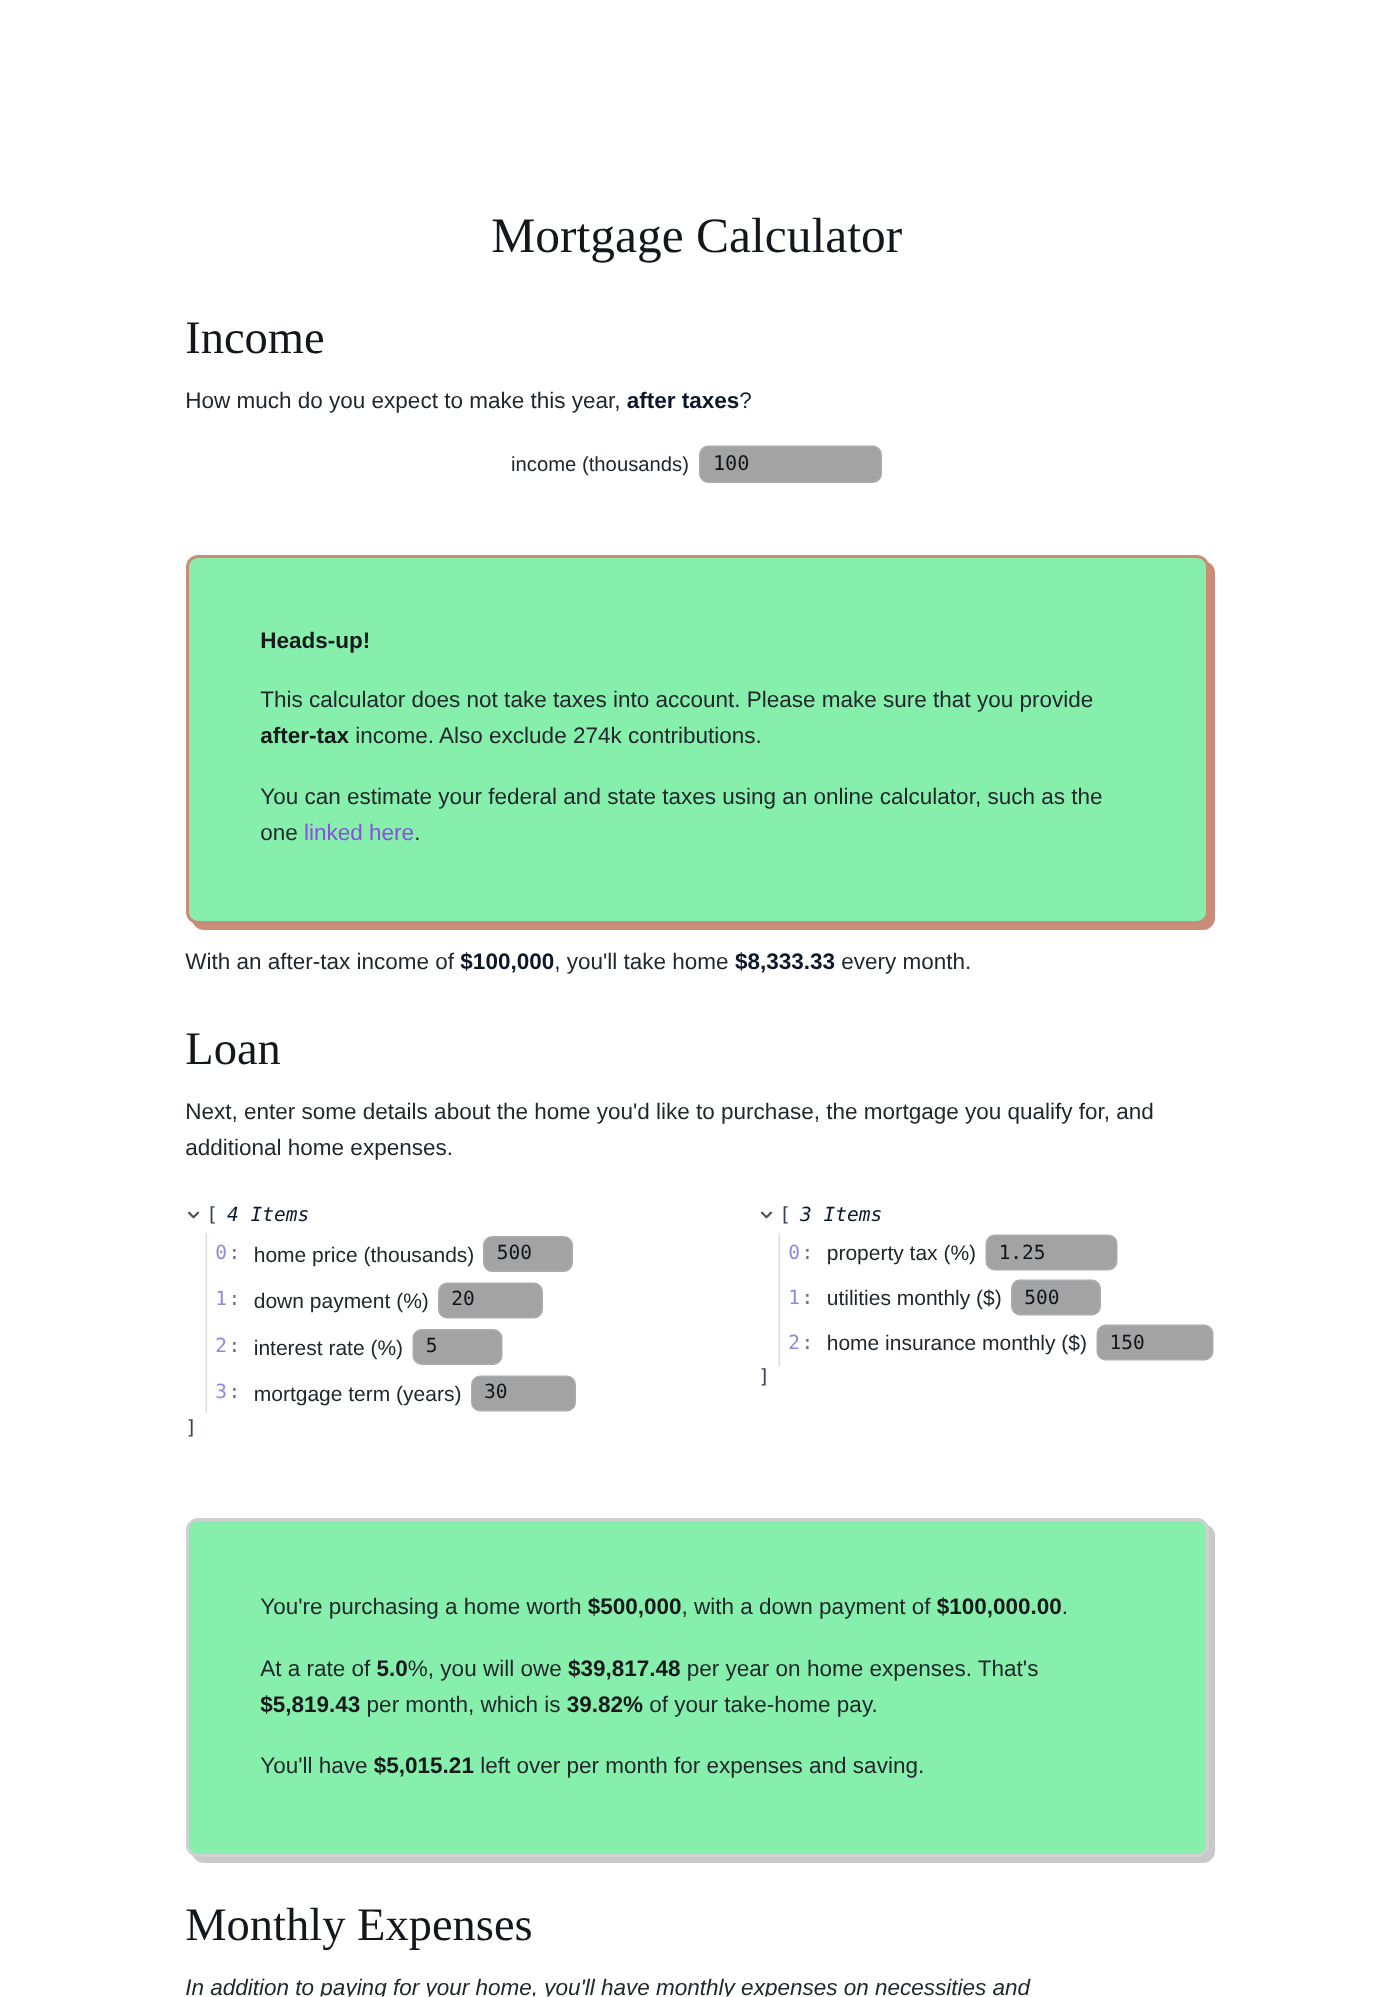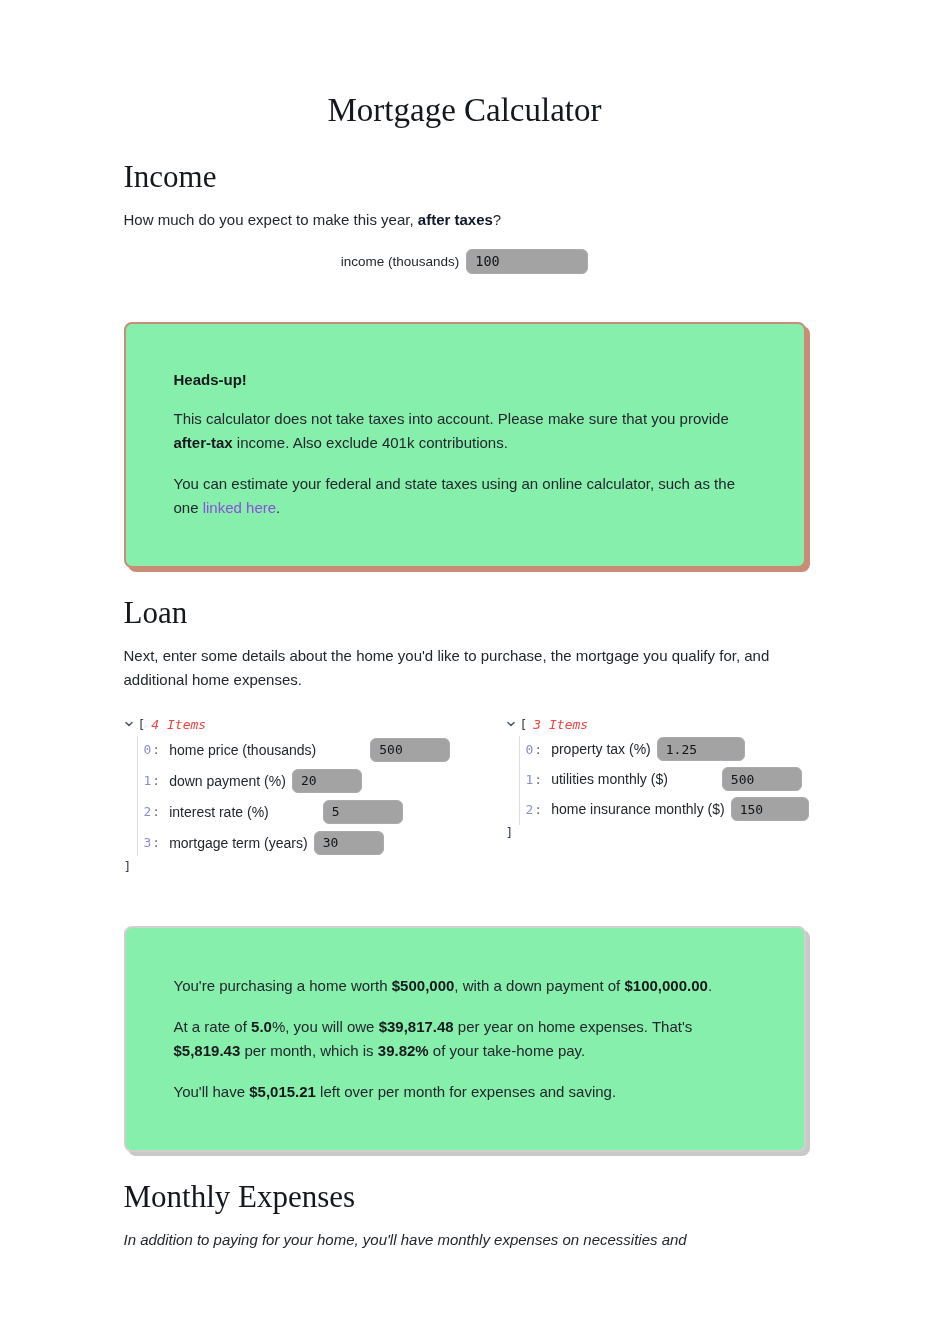--- a/index.html
+++ b/index.html
@@ -15,20 +15,21 @@
     margin: 0 auto;
     padding-top: 88px;
   }
   h1.page-title {
     font-family: "Liberation Serif", "DejaVu Serif", serif;
     font-weight: 500;
     font-size: 33px;
     line-height: 44px;
     text-align: center;
     color: #14181d;
+    margin-top: 48px;
   }
   h2.section-heading {
     font-family: "Liberation Serif", "DejaVu Serif", serif;
     font-weight: 500;
     font-size: 31px;
     line-height: 34px;
     color: #14181d;
     margin-top: 28px;
   }
   p.body-text {
@@ -106,21 +107,21 @@
   .chev { width: 10px; height: 10px; display: inline-block; flex: none; cursor: pointer; }
   .bracket {
     font-family: "DejaVu Sans Mono", "Liberation Mono", monospace;
     font-size: 13px;
     color: #374151;
   }
   .items-count {
     font-family: "DejaVu Sans Mono", "Liberation Mono", monospace;
     font-size: 13px;
     font-style: italic;
-    color: #ef4444;
+    color: #0f172a;
     margin-left: 2px;
     text-align: center;
   }
   .guide-line {
     position: absolute;
     left: 13px;
     top: 22px;
     width: 1px;
     background: #dedede;
   }
@@ -141,21 +142,21 @@
   }
   .row-colon {
     font-family: "DejaVu Sans Mono", "Liberation Mono", monospace;
     font-size: 13px;
     color: #6b7280;
     margin-left: -5px;
     margin-right: 3px;
   }
   .row-label { font-size: 14px; color: #22272c; white-space: nowrap; }
   .tree-input { height: 24px; font-size: 13px; }
-  .w70 { width: 70px; } .w80 { width: 80px; margin-left: 48px; } .w78 { width: 78px; } .w88 { width: 88px; }
+  .w70 { width: 70px; } .w80 { width: 60px; } .w78 { width: 78px; } .w88 { width: 88px; }
   .tree-close { height: 18px; line-height: 18px; }
 
   .monthly-heading { margin-top: 46px; }
   .last-text { margin-top: 18px; font-style: italic; }
 </style>
 </head>
 <body>
 
 <div class="container">
 
@@ -165,24 +166,25 @@
 
   <p class="body-text"><span>How much do you expect to make this year, </span><strong>after taxes</strong><span>?</span></p>
 
   <div class="field-row">
     <span class="field-label">income (thousands)</span>
     <input type="text" class="num-input income-input" value="100" style="">
   </div>
 
   <div class="callout warn">
     <div class="callout-title">Heads-up!</div>
-    <p class="c-text"><span>This calculator does not take taxes into account. Please make sure that you provide </span><strong>after-tax</strong><span> income. Also exclude 401k contributions.</span></p>
+    <p class="c-text"><span>This calculator does not take taxes into account. Please make sure that you provide </span><strong>after-tax</strong><span> income. Also exclude 274k contributions.</span></p>
     <p class="c-text"><span>You can estimate your federal and state taxes using an online calculator, such as the one </span><a class="inline-link" href="#">linked here</a><span>.</span></p>
   </div>
 
+  <p class="body-text after-callout"><span>With an after-tax income of </span><strong>$100,000</strong><span>, you'll take home </span><strong>$8,333.33</strong><span> every month.</span></p>
 
   <h2 class="section-heading loan-heading">Loan</h2>
 
   <p class="body-text intro-text"><span>Next, enter some details about the home you'd like to purchase, the mortgage you qualify for, and additional home expenses.</span></p>
 
   <div class="trees">
 
     <div class="tree-col-left">
       <div class="tree">
         <div class="guide-line"></div>

